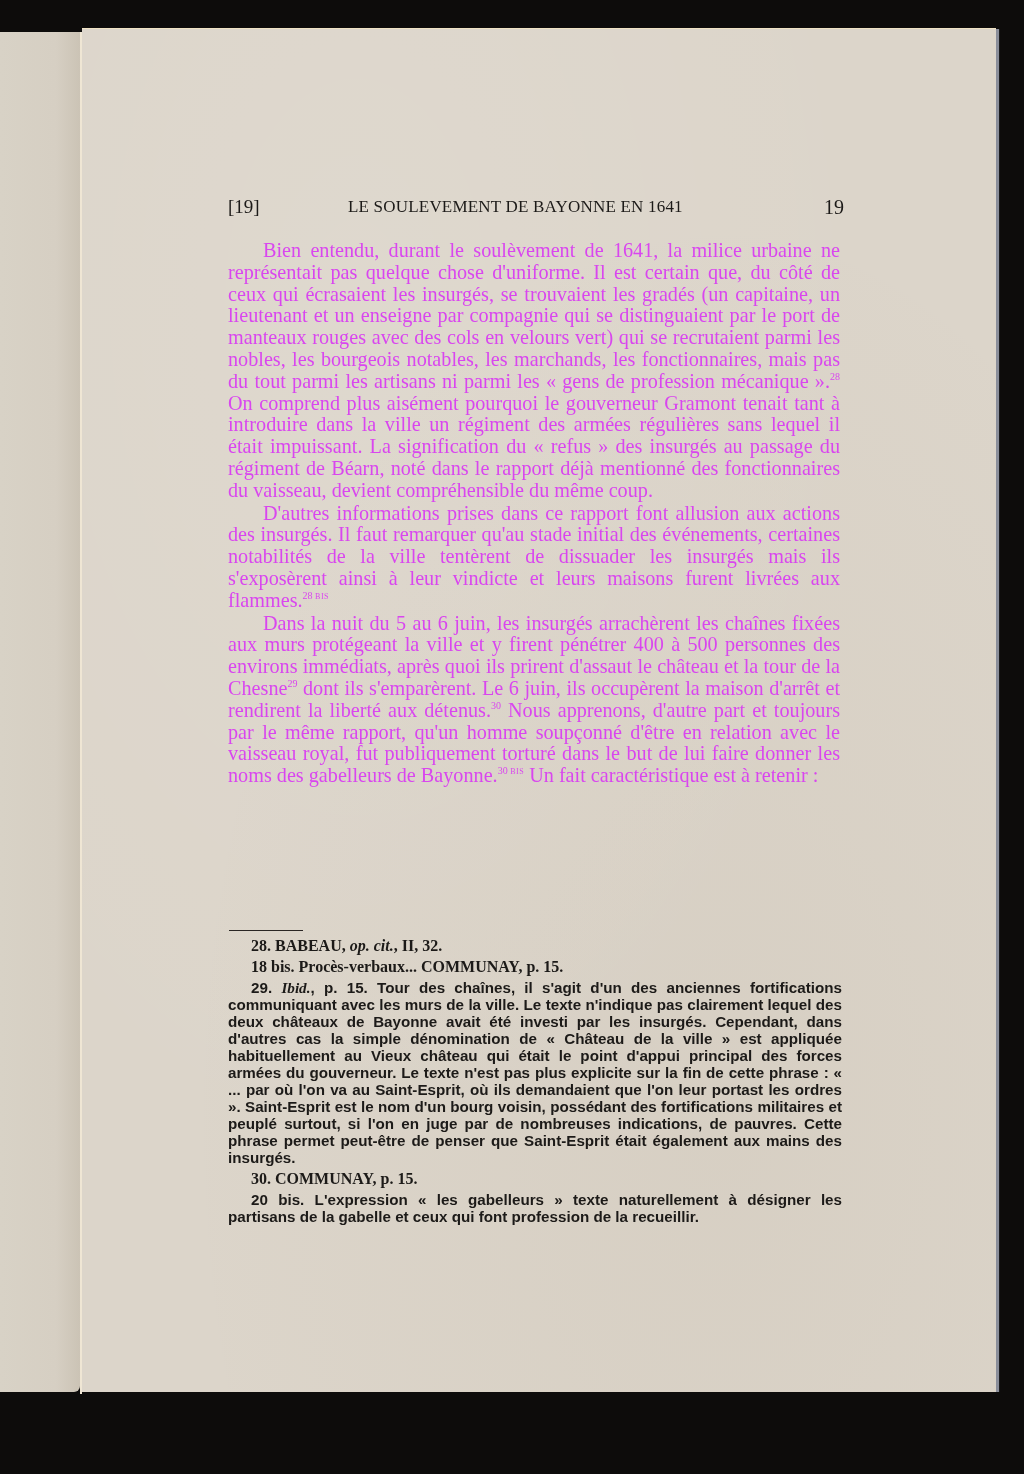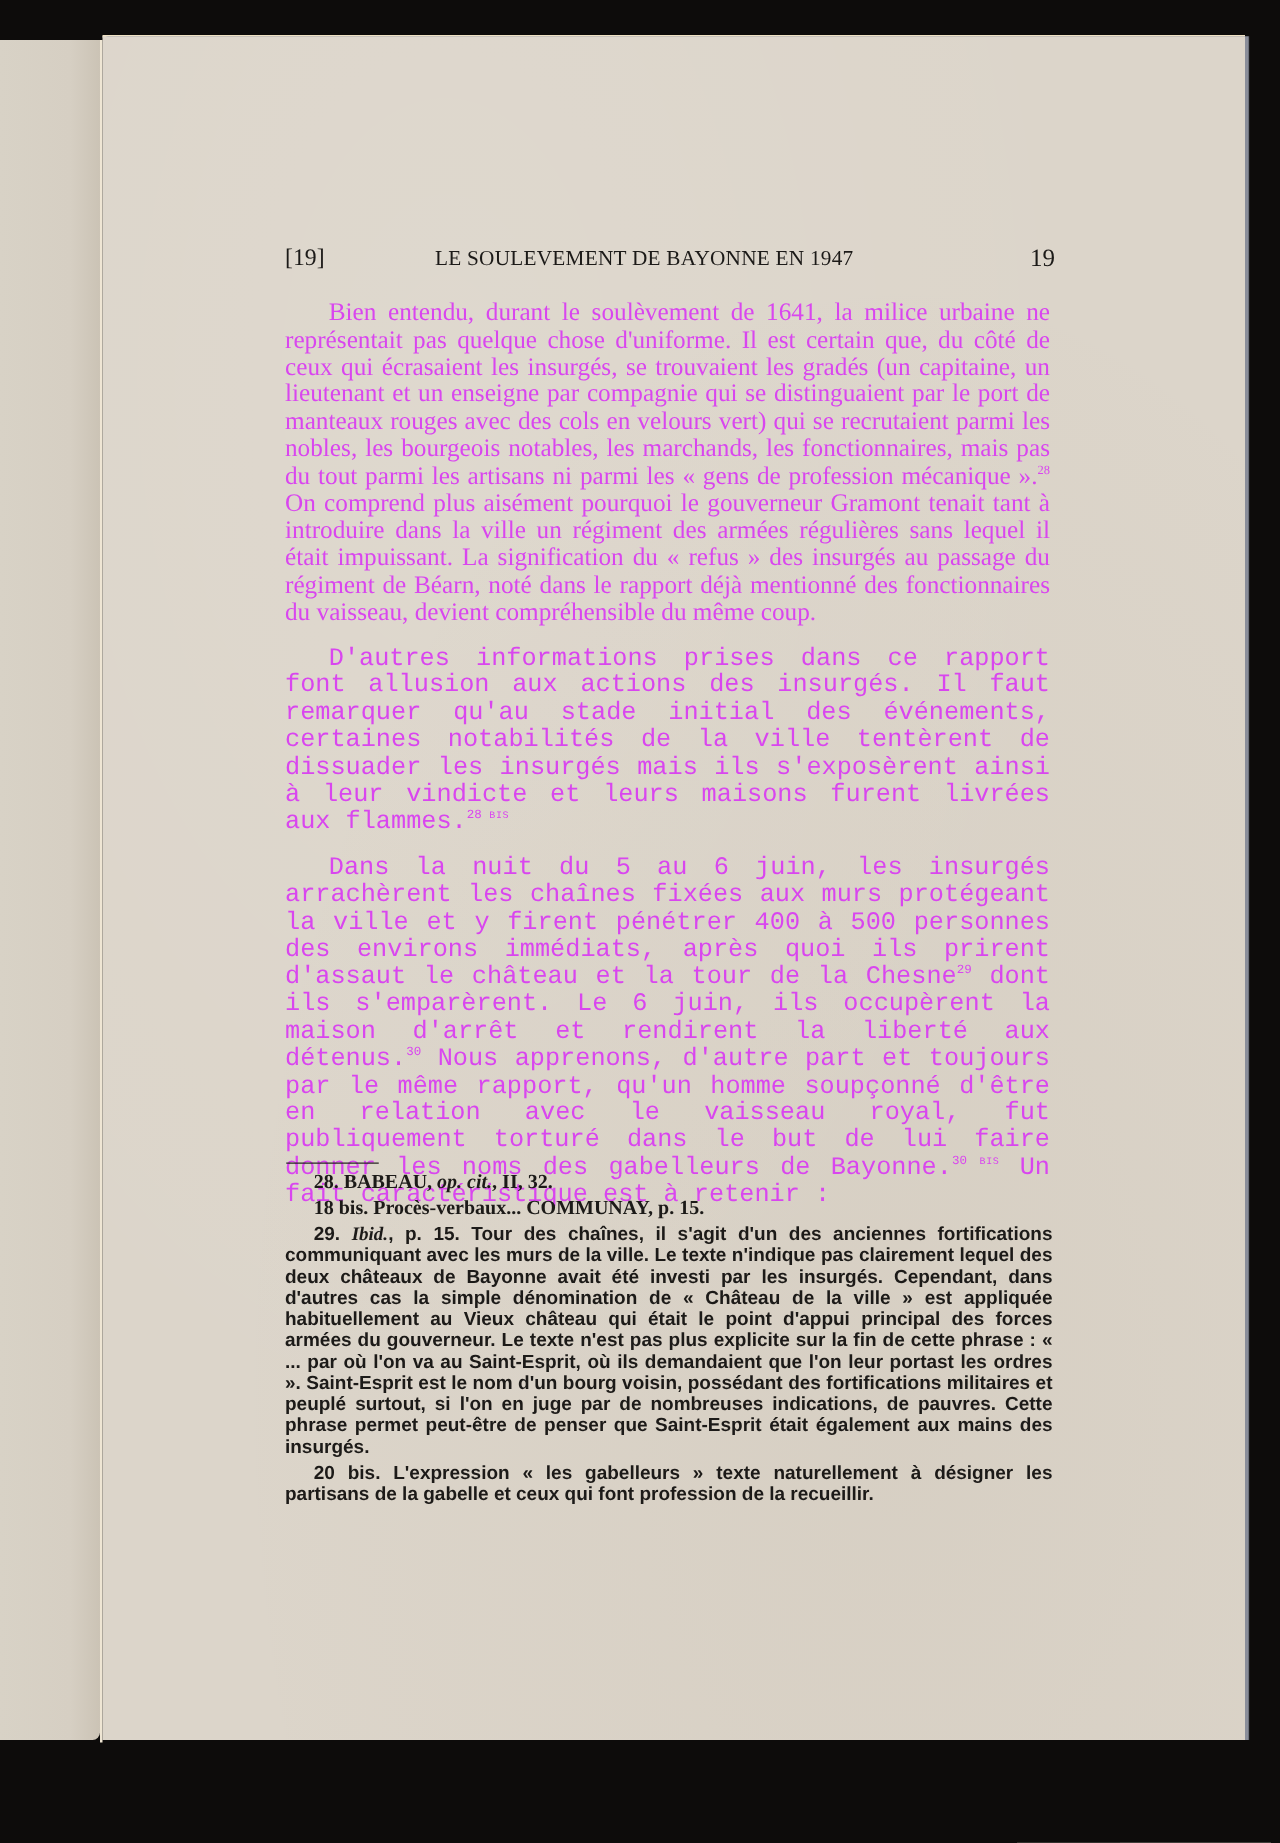--- a/index.html
+++ b/index.html
@@ -92,22 +92,21 @@
       line-height: 21.8px;
       color: #d946ef;
       text-align: justify;
     }
     .body-text p {
       margin: 0;
       text-indent: 35px;
       text-align-last: left;
     }
     .body-text p + p {
-      margin-top: 15px;
-      font-family: Liberation Mono, monospace;
+      margin-top: 1px;
     }
     sup {
       font-size: 10px;
       vertical-align: 8px;
       line-height: 0;
     }
     .sc {
       font-size: 8px;
       letter-spacing: 0.5px;
     }
@@ -149,21 +148,21 @@
 <body>
 
 <div class="scan">
   <div class="left-page"></div>
   <div class="gutter-line"></div>
   <div class="page-edge-top"></div>
   <div class="page"></div>
 
   <div class="running-head">
     <span class="rh-left">[19]</span>
-    <span class="rh-center">LE SOULEVEMENT DE BAYONNE EN 1947</span>
+    <span class="rh-center">LE SOULEVEMENT DE BAYONNE EN 1641</span>
     <span class="rh-right">19</span>
   </div>
 
   <div class="body-text">
     <p>
       <span>Bien entendu, durant le soulèvement de 1641, la milice urbaine ne représentait pas quelque chose d'uniforme. Il est certain que, du côté de ceux qui écrasaient les insurgés, se trouvaient les gradés (un capitaine, un lieutenant et un enseigne par compagnie qui se distinguaient par le port de manteaux rouges avec des cols en velours vert) qui se recrutaient parmi les nobles, les bourgeois notables, les marchands, les fonctionnaires, mais pas du tout parmi les artisans ni parmi les « gens de profession mécanique ».</span><sup><span>28</span></sup><span> On comprend plus aisément pourquoi le gouverneur Gramont tenait tant à introduire dans la ville un régiment des armées régulières sans lequel il était impuissant. La signification du « refus » des insurgés au passage du régiment de Béarn, noté dans le rapport déjà mentionné des fonctionnaires du vaisseau, devient compréhensible du même coup.</span>
     </p>
     <p>
       <span>D'autres informations prises dans ce rapport font allusion aux actions des insurgés. Il faut remarquer qu'au stade initial des événements, certaines notabilités de la ville tentèrent de dissuader les insurgés mais ils s'exposèrent ainsi à leur vindicte et leurs maisons furent livrées aux flammes.</span><sup><span>28</span> <span class="sc">BIS</span></sup>
     </p>
@@ -171,15 +170,16 @@
       <span>Dans la nuit du 5 au 6 juin, les insurgés arrachèrent les chaînes fixées aux murs protégeant la ville et y firent pénétrer 400 à 500 personnes des environs immédiats, après quoi ils prirent d'assaut le château et la tour de la Chesne</span><sup><span>29</span></sup><span> dont ils s'emparèrent. Le 6 juin, ils occupèrent la maison d'arrêt et rendirent la liberté aux détenus.</span><sup><span>30</span></sup><span> Nous apprenons, d'autre part et toujours par le même rapport, qu'un homme soupçonné d'être en relation avec le vaisseau royal, fut publiquement torturé dans le but de lui faire donner les noms des gabelleurs de Bayonne.</span><sup><span>30</span> <span class="sc">BIS</span></sup><span> Un fait caractéristique est à retenir :</span>
     </p>
   </div>
 
   <div class="fn-rule"></div>
 
   <div class="footnotes">
     <p class="fn serifish"><span>28.</span><span> BABEAU, </span><em>op. cit.</em><span>, II, 32.</span></p>
     <p class="fn serifish"><span>18 bis.</span><span> Procès-verbaux... COMMUNAY, p. 15.</span></p>
     <p class="fn"><span>29.</span><span> </span><em>Ibid.</em><span>, p. 15. Tour des chaînes, il s'agit d'un des anciennes fortifications communiquant avec les murs de la ville. Le texte n'indique pas clairement lequel des deux châteaux de Bayonne avait été investi par les insurgés. Cependant, dans d'autres cas la simple dénomination de « Château de la ville » est appliquée habituellement au Vieux château qui était le point d'appui principal des forces armées du gouverneur. Le texte n'est pas plus explicite sur la fin de cette phrase : « ... par où l'on va au Saint-Esprit, où ils demandaient que l'on leur portast les ordres ». Saint-Esprit est le nom d'un bourg voisin, possédant des fortifications militaires et peuplé surtout, si l'on en juge par de nombreuses indications, de pauvres. Cette phrase permet peut-être de penser que Saint-Esprit était également aux mains des insurgés.</span></p>
+    <p class="fn serifish"><span>30.</span><span> COMMUNAY, p. 15.</span></p>
     <p class="fn"><span>20 bis.</span><span> L'expression « les gabelleurs » texte naturellement à désigner les partisans de la gabelle et ceux qui font profession de la recueillir.</span></p>
   </div>
 </div>
 
 </body></html>

